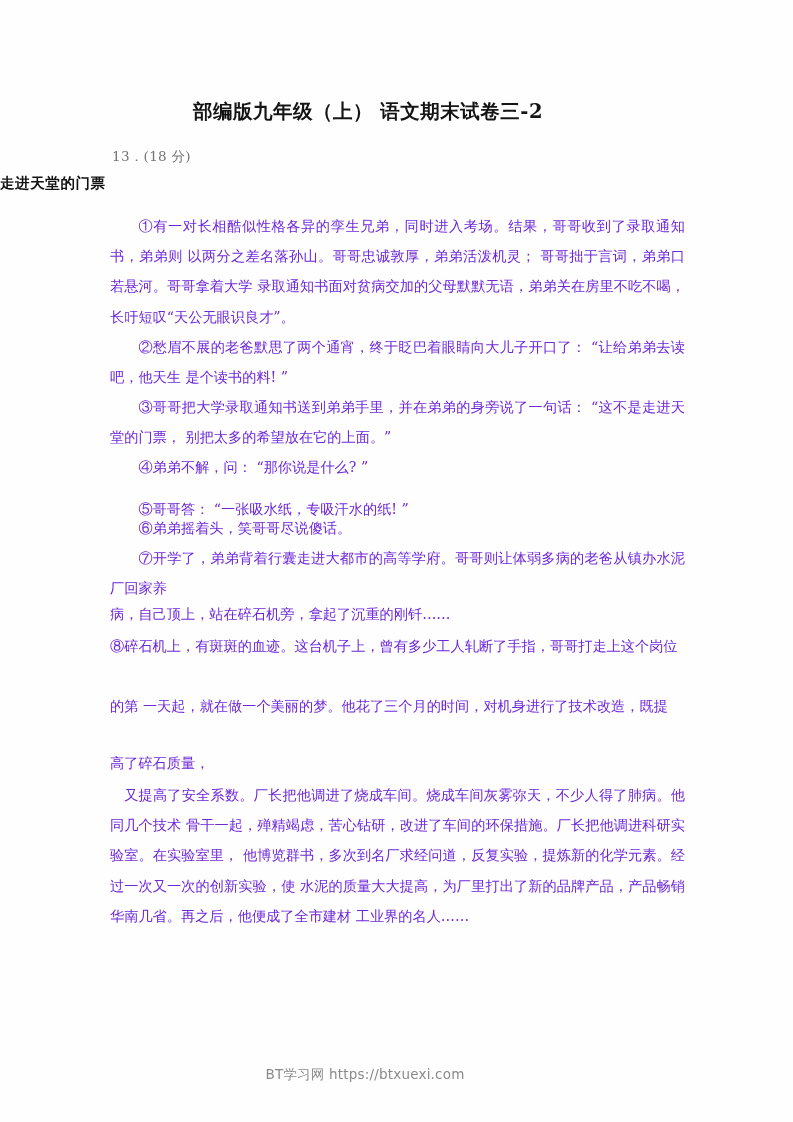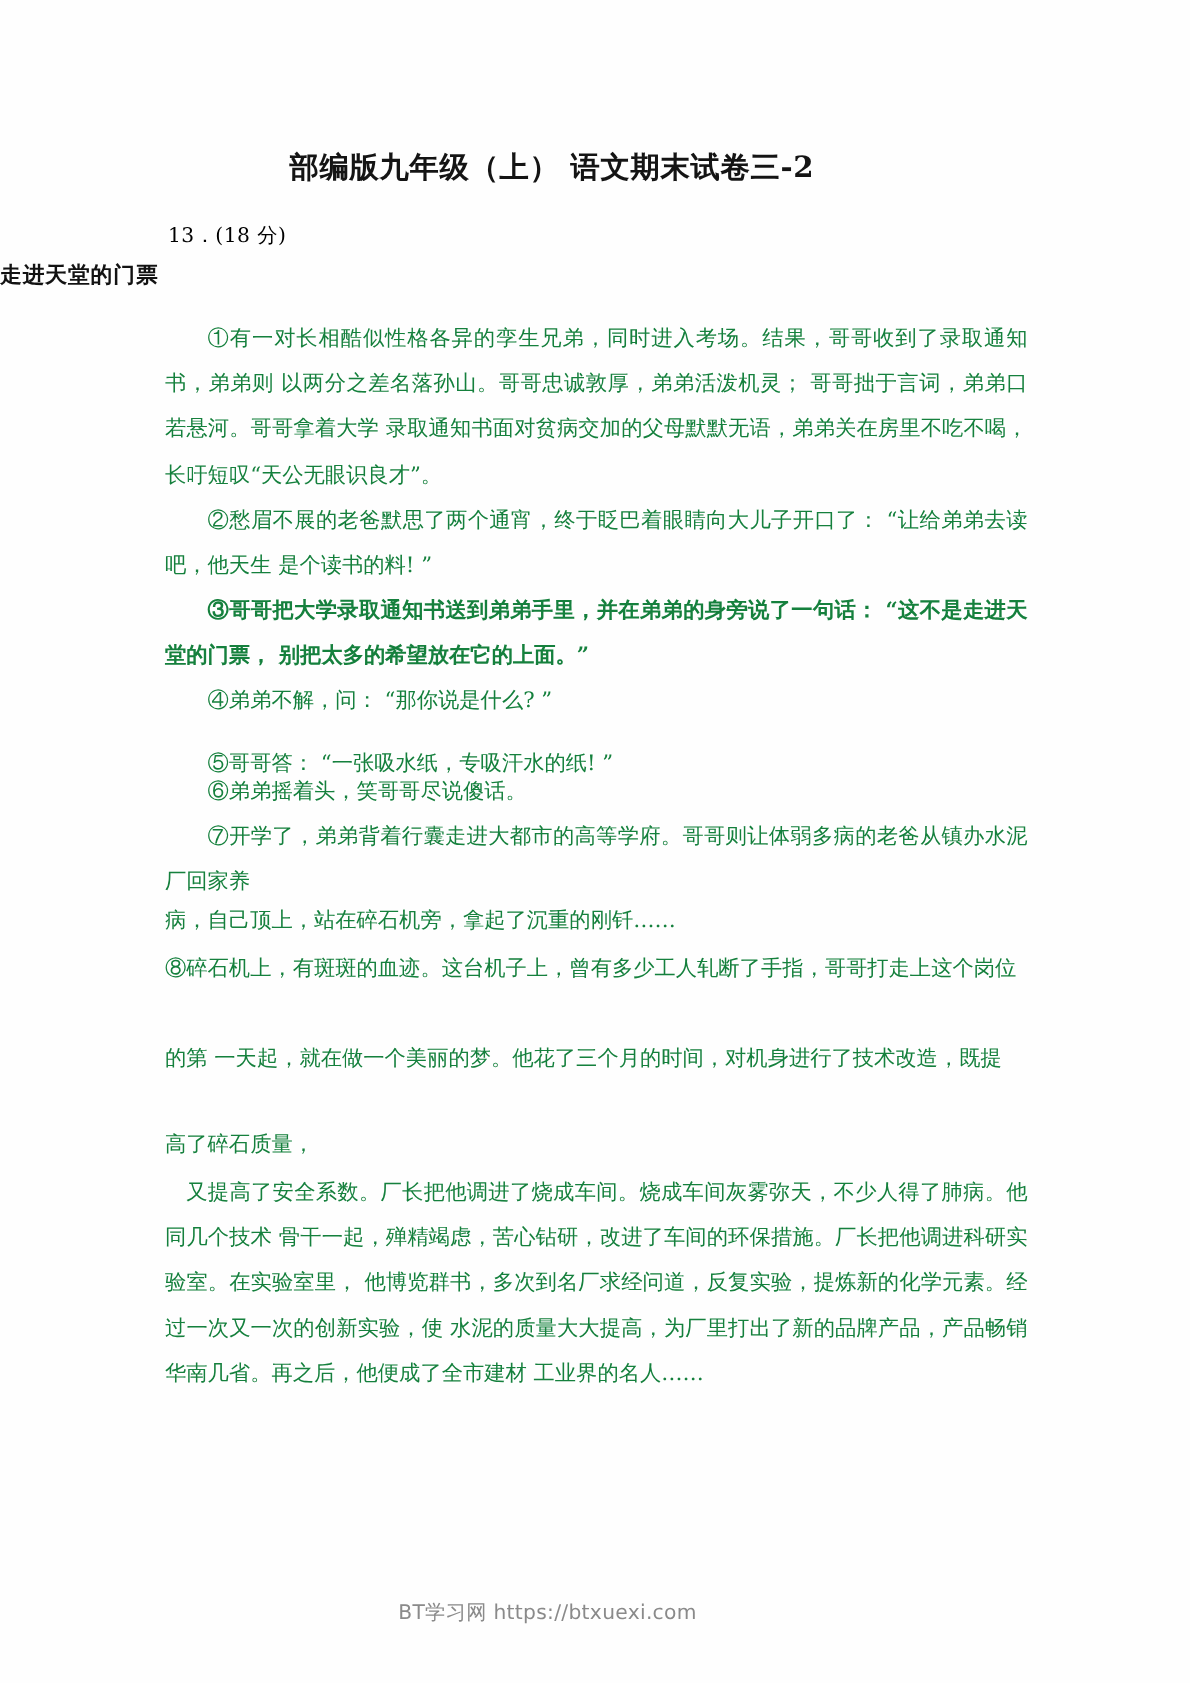--- a/index.html
+++ b/index.html
@@ -36,21 +36,21 @@
     color: #141414;
     white-space: nowrap;
   }
 
   .question-no {
     position: absolute;
     top: 148px;
     left: 112px;
     font-size: 13.5px;
     font-family: "DejaVu Serif", "Liberation Serif", serif;
-    color: #000000;
+    color: #737373;
     letter-spacing: 0.3px;
   }
 
   .passage-title {
     position: absolute;
     top: 174px;
     left: 0;
     width: 793px;
     text-align: left;
     font-weight: bold;
@@ -58,42 +58,42 @@
     letter-spacing: 0.6px;
     color: #121212;
   }
 
   
   .body-col {
     position: absolute;
     left: 110px;
     width: 575px;
     font-size: 14.2px;
-    color: #15803d;
+    color: #6d28d9;
     text-align: justify;
     text-justify: inter-ideograph;
   }
 
   .para {
     margin: 0;
     text-align: justify;
     text-justify: inter-ideograph;
     word-break: break-all;
   }
 
   .lh-normal { line-height: 30.2px; }
   .lh-wide   { line-height: 57px; }
 
   .indent2 { text-indent: 2em; }
   .indent1 { text-indent: 1em; }
   .indent0 { text-indent: 0; }
 
   .blk-1 { top: 211px; }
   .blk-2 { top: 332px; }
-  .blk-3 { top: 392px; font-weight: bold; }
+  .blk-3 { top: 392px; }
   .blk-4 { top: 452px; }
   .blk-5 { top: 482px; margin-top: 12px; }
   .blk-6 { top: 513px; }
   .blk-7 { top: 543px; }
   .blk-8 { top: 599px; }
   .blk-9 { top: 631px; }
   .blk-10 { top: 678px; }
   .blk-11 { top: 735px; }
   .blk-12 { top: 780px; }
   .blk-13 { top: 925px; }

